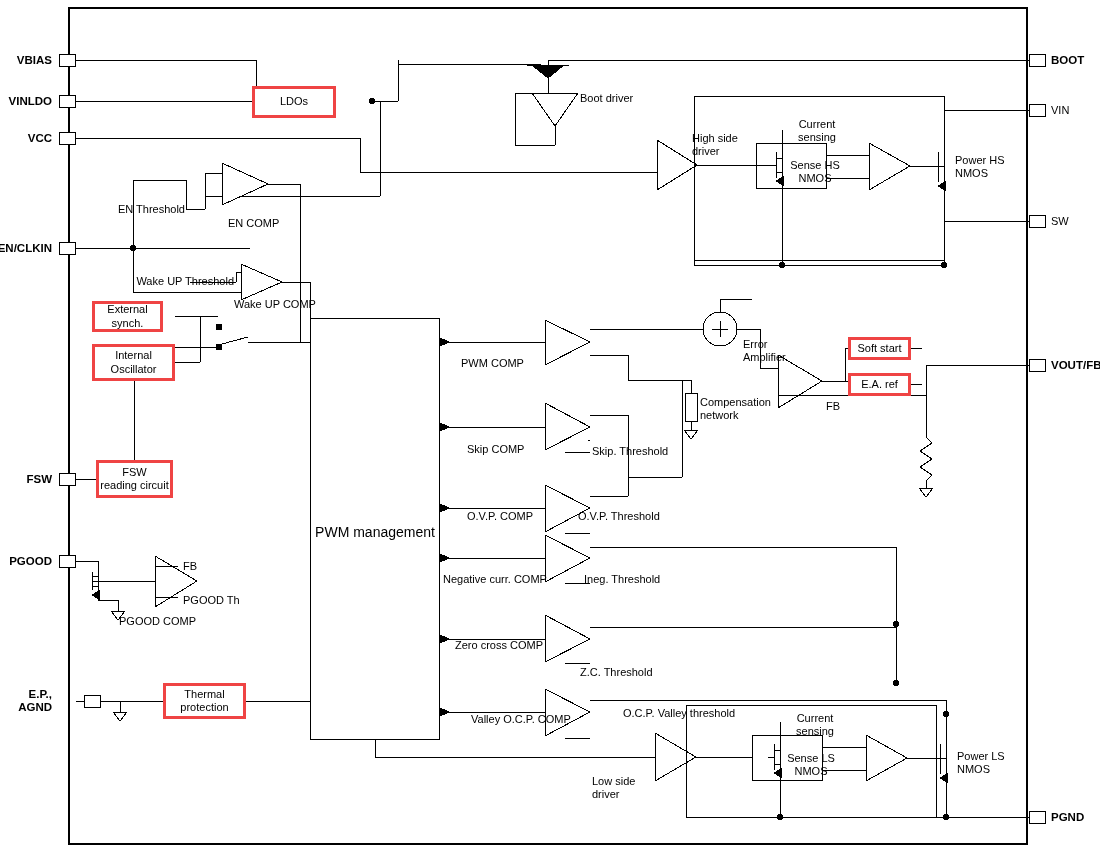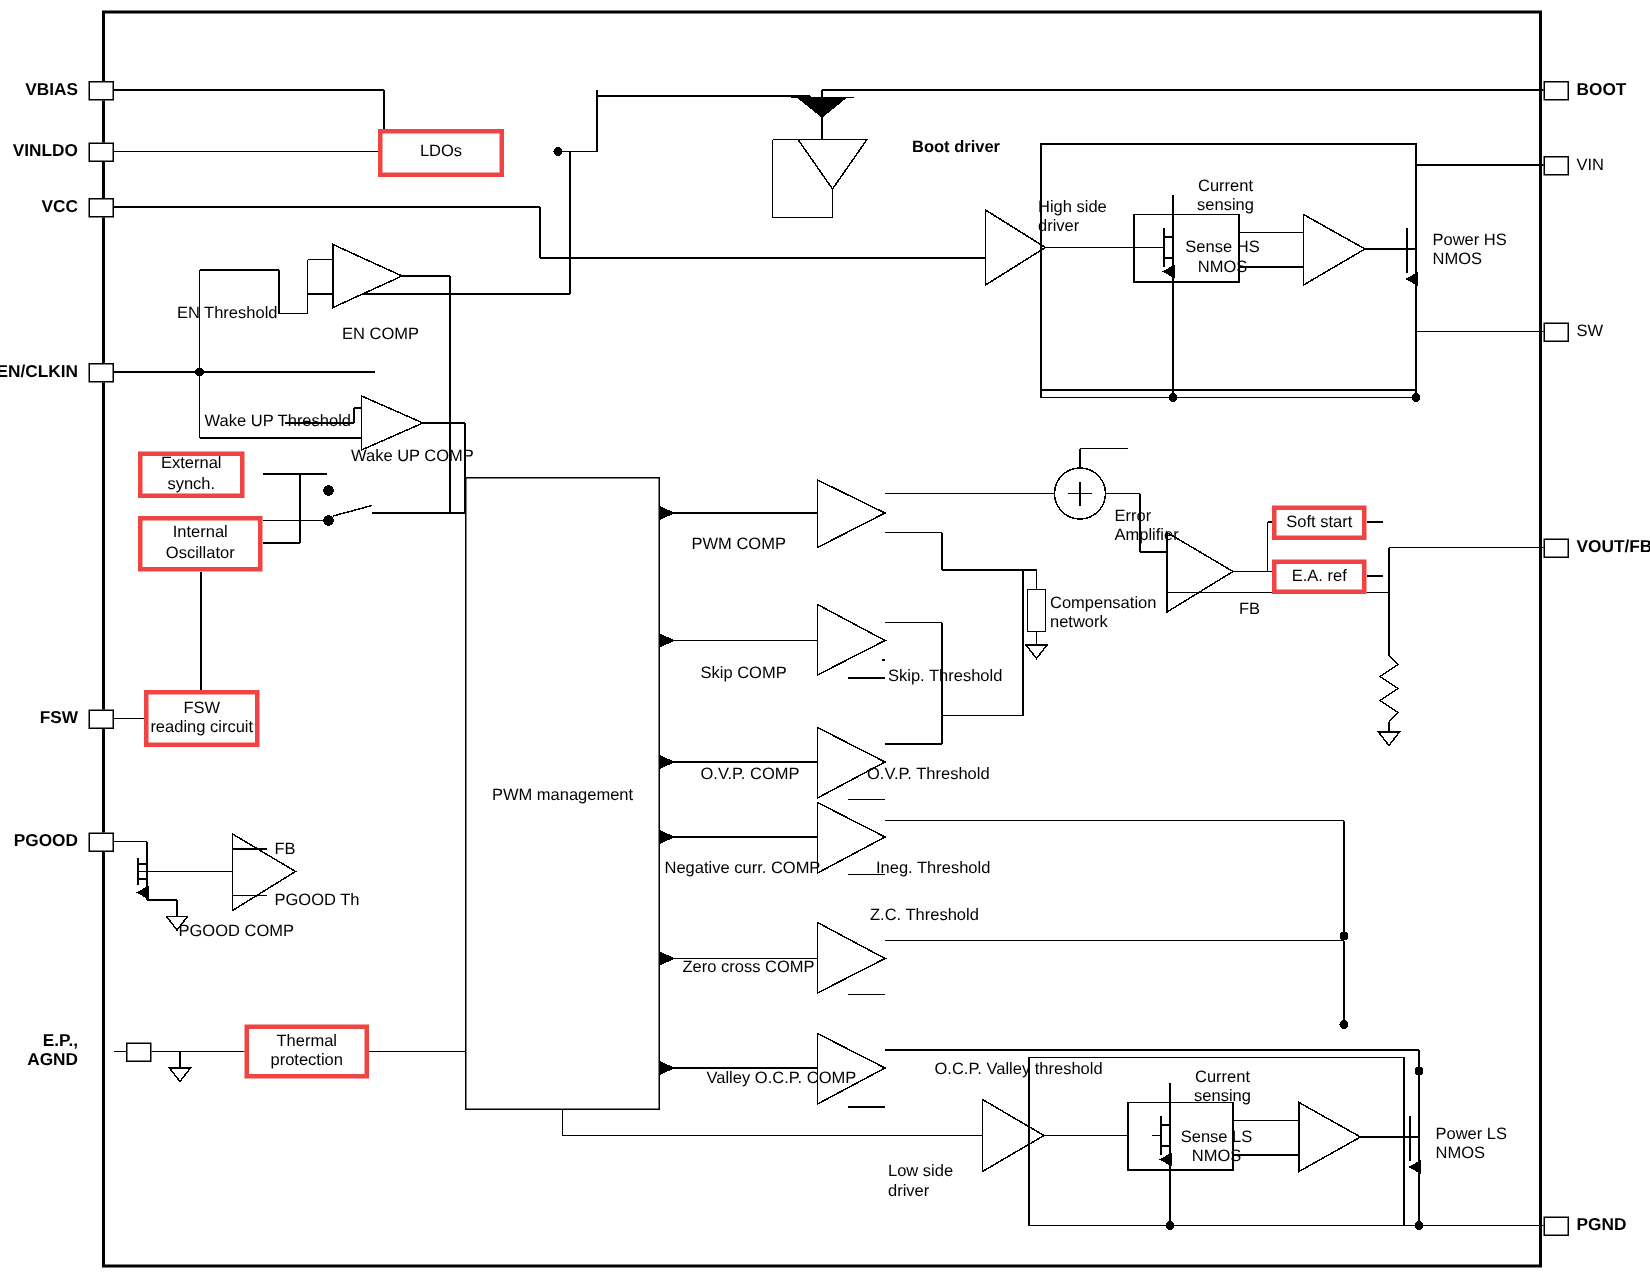--- a/index.html
+++ b/index.html
@@ -80,21 +80,21 @@
     border: 1px solid #000;
     box-sizing: border-box;
     background: #fff;
   }
   .pwmmgmt-label {
     position: absolute;
     left: 310px;
     top: 524px;
     width: 130px;
     text-align: center;
-    font-size: 11px;
+    font-size: 14px;
   }
 </style>
 </head>
 <body>
 
 <div id="stage">
 
   <svg id="wires" viewBox="0 0 1100 853">
     <g stroke="#000" fill="none" stroke-width="1" shape-rendering="crispEdges">
 
@@ -403,21 +403,21 @@
   <div class="lbl ctr" style="left:782px; top:118px; width:70px;">Current
 sensing</div>
   <div class="lbl ctr" style="left:789px; top:159px; width:52px;">Sense HS
 NMOS</div>
 
   <div class="lbl ctr" style="left:780px; top:712px; width:70px;">Current
 sensing</div>
   <div class="lbl ctr" style="left:785px; top:752px; width:52px;">Sense LS
 NMOS</div>
 
-  <div class="lbl" style="left:608px; top:92px;font-weight:bold;">Boot driver</div>
+  <div class="lbl" style="left:580px; top:92px;">Boot driver</div>
 
   <div class="lbl" style="left:692px; top:132px;">High side
 driver</div>
 
   <div class="lbl" style="left:955px; top:154px;">Power HS
 NMOS</div>
 
   <div class="lbl" style="left:592px; top:775px;">Low side
 driver</div>
 
@@ -435,21 +435,21 @@
   <div class="lbl" style="left:467px; top:443px;">Skip COMP</div>
   <div class="lbl" style="left:592px; top:445px;">Skip. Threshold</div>
 
   <div class="lbl" style="left:467px; top:510px;">O.V.P. COMP</div>
   <div class="lbl" style="left:578px; top:510px;">O.V.P. Threshold</div>
 
   <div class="lbl" style="left:443px; top:573px;">Negative curr. COMP</div>
   <div class="lbl" style="left:584px; top:573px;">Ineg. Threshold</div>
 
   <div class="lbl" style="left:455px; top:639px;">Zero cross COMP</div>
-  <div class="lbl" style="left:580px; top:604px;">Z.C. Threshold</div>
+  <div class="lbl" style="left:580px; top:666px;">Z.C. Threshold</div>
 
   <div class="lbl" style="left:451px; top:713px;margin-left:20px;">Valley O.C.P. COMP</div>
   <div class="lbl" style="left:612px; top:707px;margin-left:11px;">O.C.P. Valley threshold</div>
 
   <div class="lbl" style="left:743px; top:338px;">Error
 Amplifier</div>
 
   <div class="lbl" style="left:700px; top:396px;">Compensation
 network</div>
 

